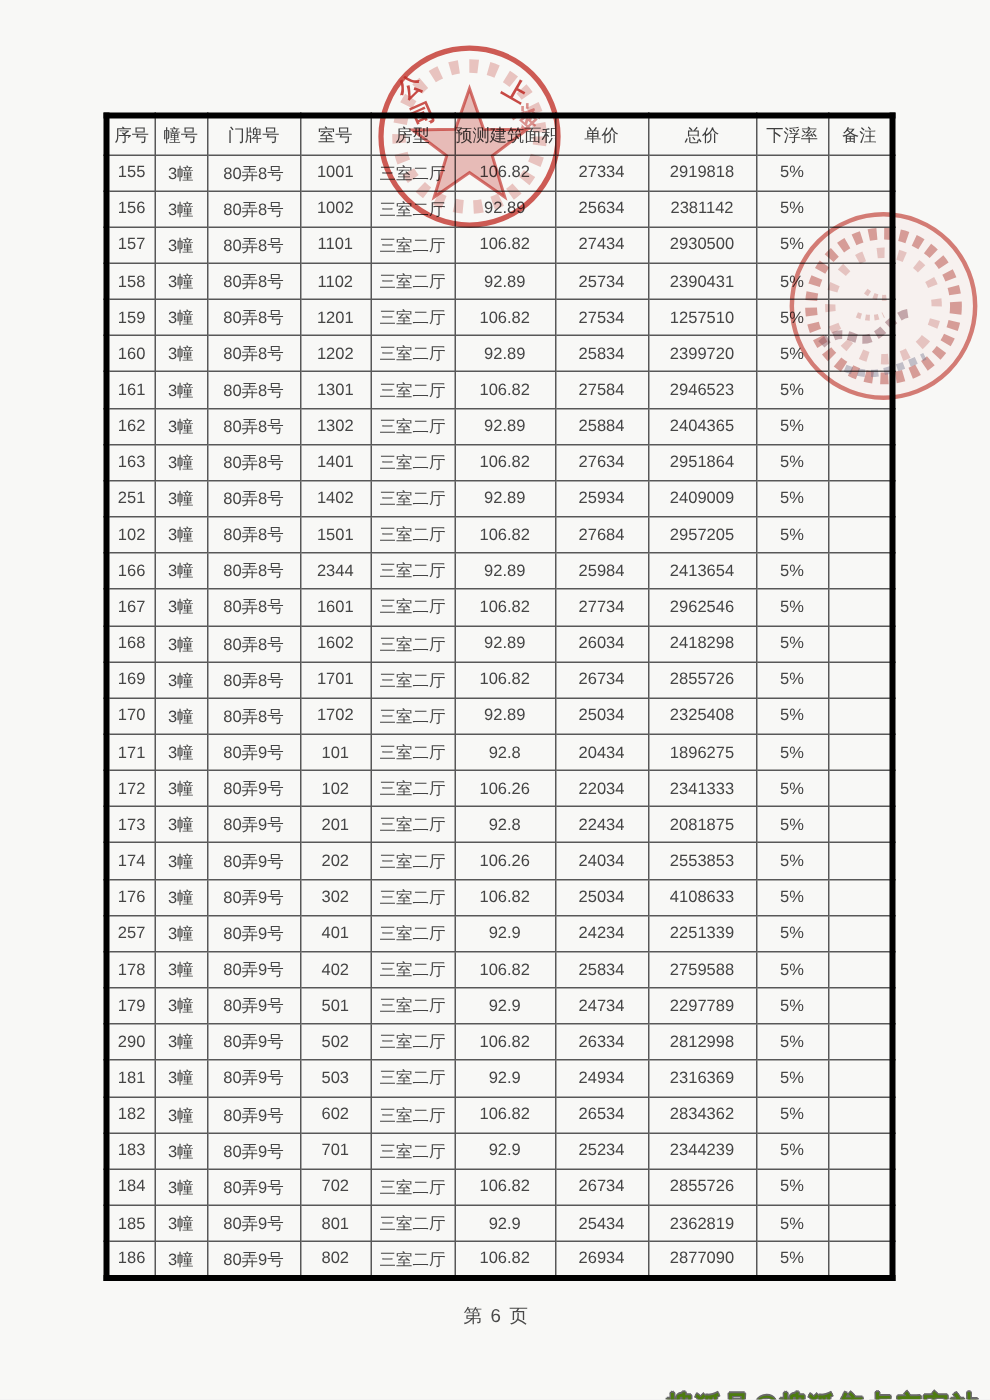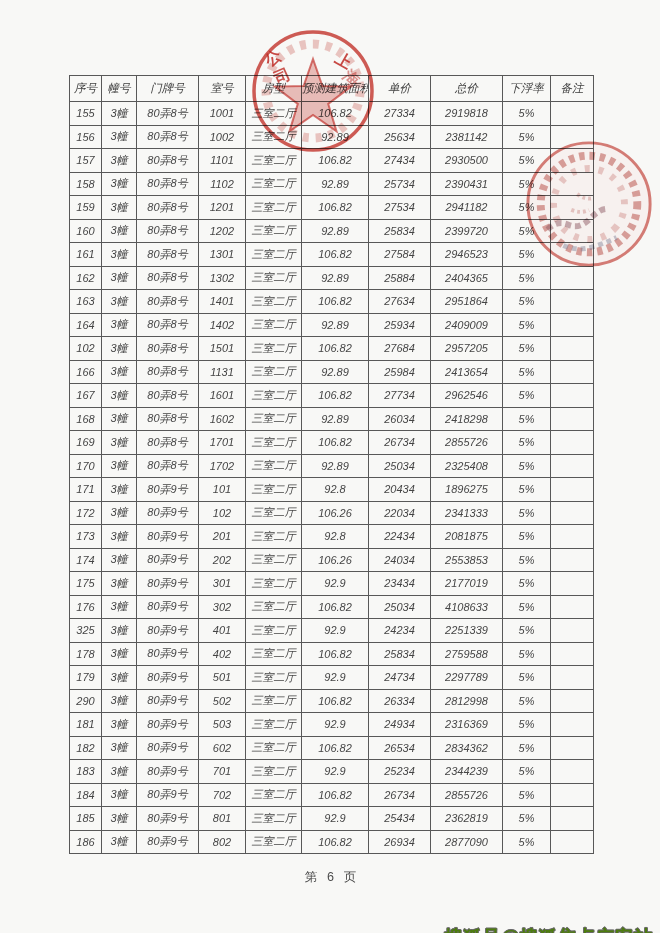--- a/index.html
+++ b/index.html
@@ -27,21 +27,21 @@
     border:1px solid #585858;
     font-size:11px;
     font-weight:normal;
     color:#454545;
     text-align:center;
     vertical-align:middle;
     padding:0;
     overflow:hidden;
     white-space:nowrap;
   }
-  table.price{border:1px solid #000000;font-style:italic;}
+  table.price{border:4px solid #000000;}
   table.price thead tr{height:26px;}
   table.price tbody tr{height:21px;}
   table.price thead th{font-size:11.5px;color:#3f3f3f;}
   
   .seal{
     position:absolute;
     z-index:5;
     mix-blend-mode:multiply;
     pointer-events:none;
   }
@@ -52,21 +52,20 @@
     font-weight:bold;
   }
   
   .footer{
     position:absolute;
     left:69px;top:869px;width:524px;
     text-align:center;
     font-size:12.5px;
     color:#4a4a4a;
     letter-spacing:1px;
-    font-family:Liberation Mono, monospace;
   }
   .watermark{
     position:absolute;
     right:7px;top:901px;
     font-size:18px;
     font-weight:bold;
     letter-spacing:1px;
     color:#4d7c0f;
     -webkit-text-stroke:1.3px #5f5f5f;
     paint-order:stroke fill;
@@ -158,21 +157,21 @@
           <td></td>
         </tr>
         <tr>
           <td>159</td>
           <td>3幢</td>
           <td>80弄8号</td>
           <td>1201</td>
           <td>三室二厅</td>
           <td>106.82</td>
           <td>27534</td>
-          <td>2941182</td>
+          <td>1257510</td>
           <td>5%</td>
           <td></td>
         </tr>
         <tr>
           <td>160</td>
           <td>3幢</td>
           <td>80弄8号</td>
           <td>1202</td>
           <td>三室二厅</td>
           <td>92.89</td>
@@ -211,21 +210,21 @@
           <td>80弄8号</td>
           <td>1401</td>
           <td>三室二厅</td>
           <td>106.82</td>
           <td>27634</td>
           <td>2951864</td>
           <td>5%</td>
           <td></td>
         </tr>
         <tr>
-          <td>164</td>
+          <td>251</td>
           <td>3幢</td>
           <td>80弄8号</td>
           <td>1402</td>
           <td>三室二厅</td>
           <td>92.89</td>
           <td>25934</td>
           <td>2409009</td>
           <td>5%</td>
           <td></td>
         </tr>
@@ -238,21 +237,21 @@
           <td>106.82</td>
           <td>27684</td>
           <td>2957205</td>
           <td>5%</td>
           <td></td>
         </tr>
         <tr>
           <td>166</td>
           <td>3幢</td>
           <td>80弄8号</td>
-          <td>1131</td>
+          <td>2344</td>
           <td>三室二厅</td>
           <td>92.89</td>
           <td>25984</td>
           <td>2413654</td>
           <td>5%</td>
           <td></td>
         </tr>
         <tr>
           <td>167</td>
           <td>3幢</td>
@@ -343,45 +342,33 @@
           <td>80弄9号</td>
           <td>202</td>
           <td>三室二厅</td>
           <td>106.26</td>
           <td>24034</td>
           <td>2553853</td>
           <td>5%</td>
           <td></td>
         </tr>
         <tr>
-          <td>175</td>
-          <td>3幢</td>
-          <td>80弄9号</td>
-          <td>301</td>
-          <td>三室二厅</td>
-          <td>92.9</td>
-          <td>23434</td>
-          <td>2177019</td>
-          <td>5%</td>
-          <td></td>
-        </tr>
-        <tr>
           <td>176</td>
           <td>3幢</td>
           <td>80弄9号</td>
           <td>302</td>
           <td>三室二厅</td>
           <td>106.82</td>
           <td>25034</td>
           <td>4108633</td>
           <td>5%</td>
           <td></td>
         </tr>
         <tr>
-          <td>325</td>
+          <td>257</td>
           <td>3幢</td>
           <td>80弄9号</td>
           <td>401</td>
           <td>三室二厅</td>
           <td>92.9</td>
           <td>24234</td>
           <td>2251339</td>
           <td>5%</td>
           <td></td>
         </tr>

